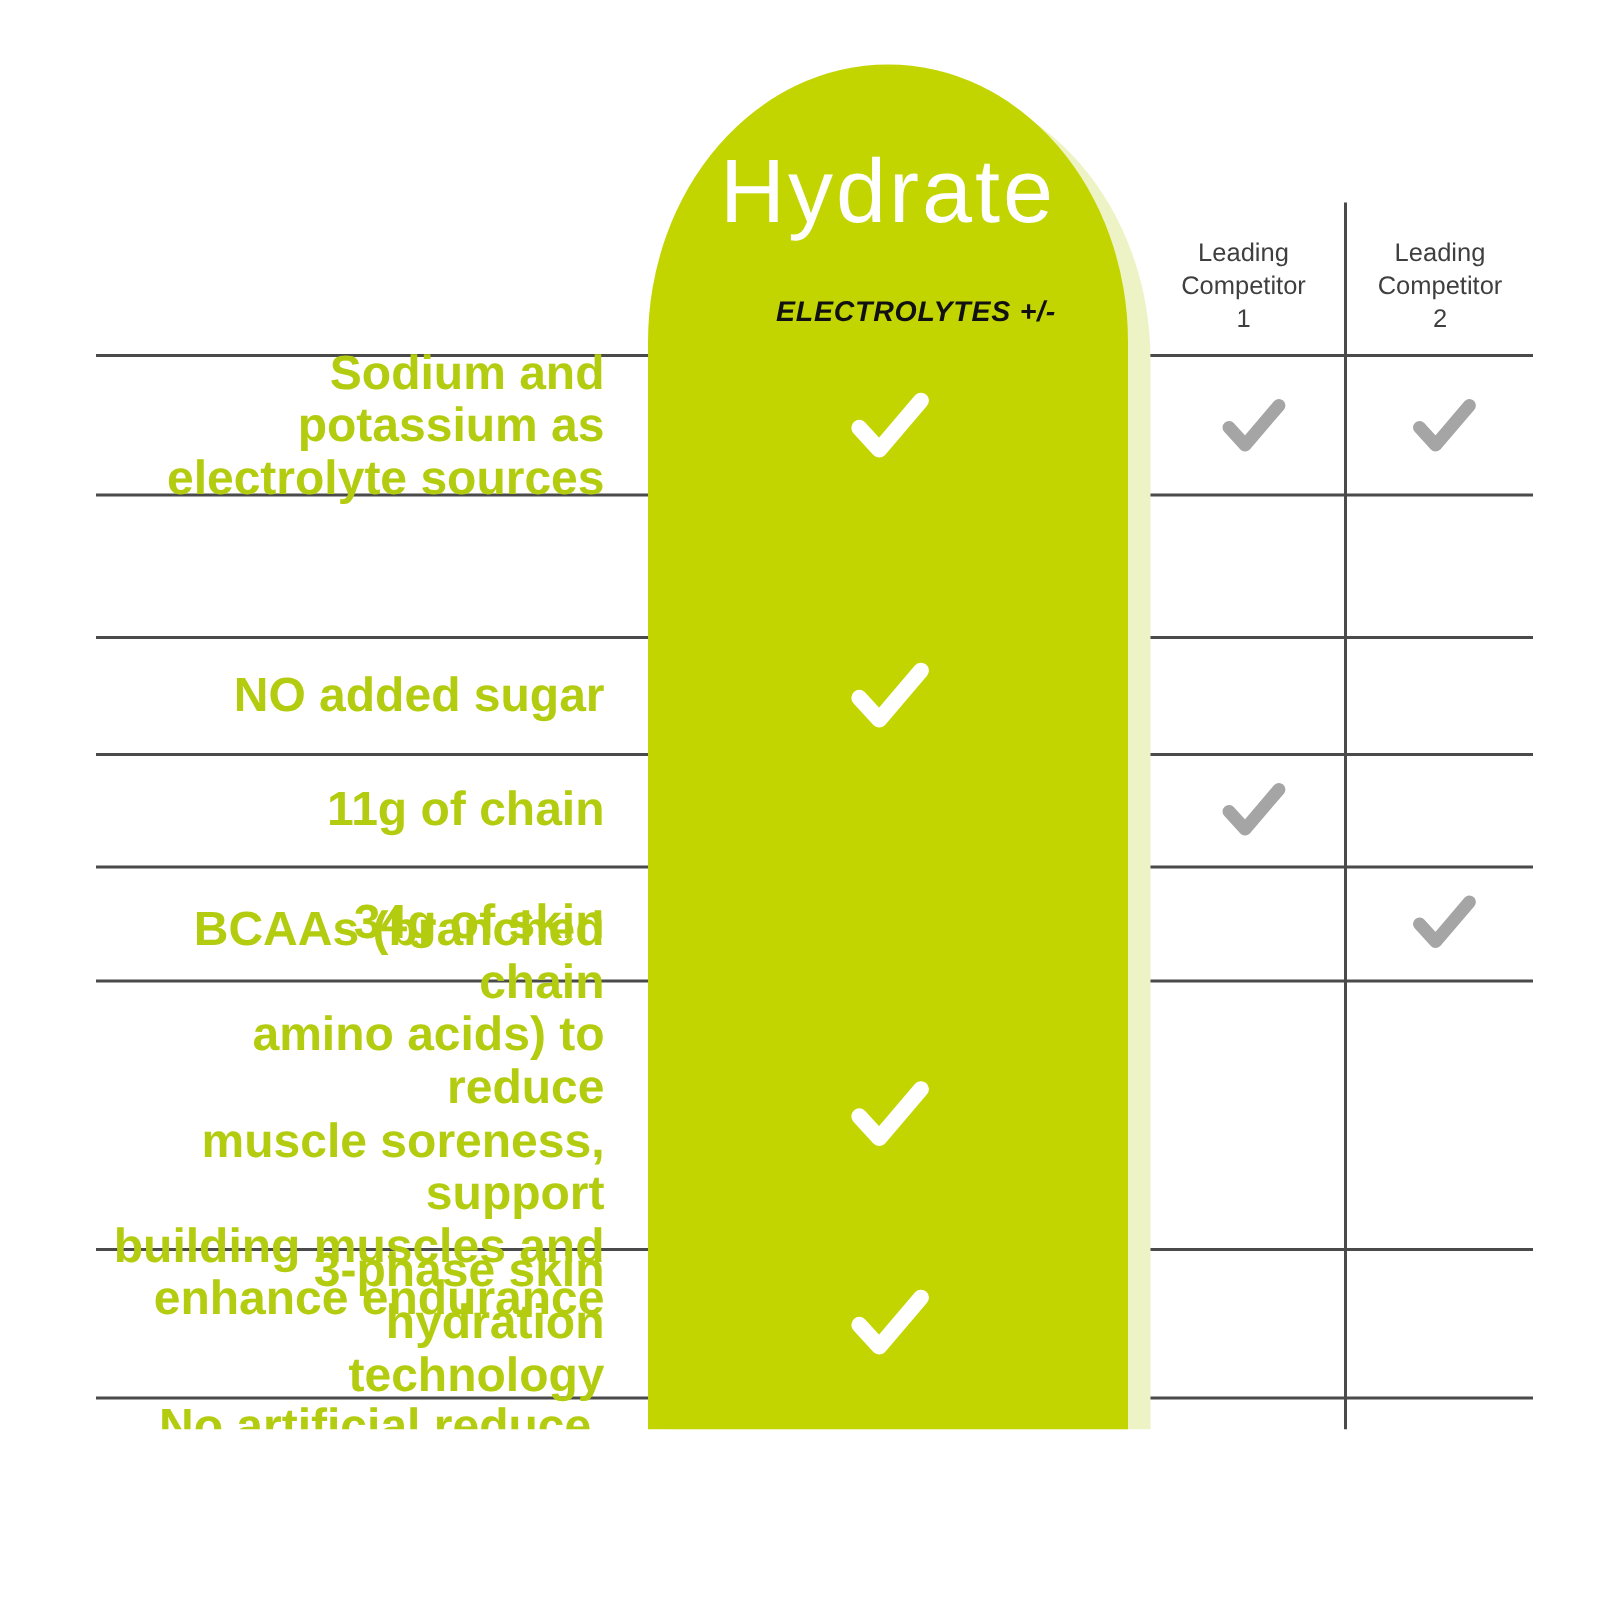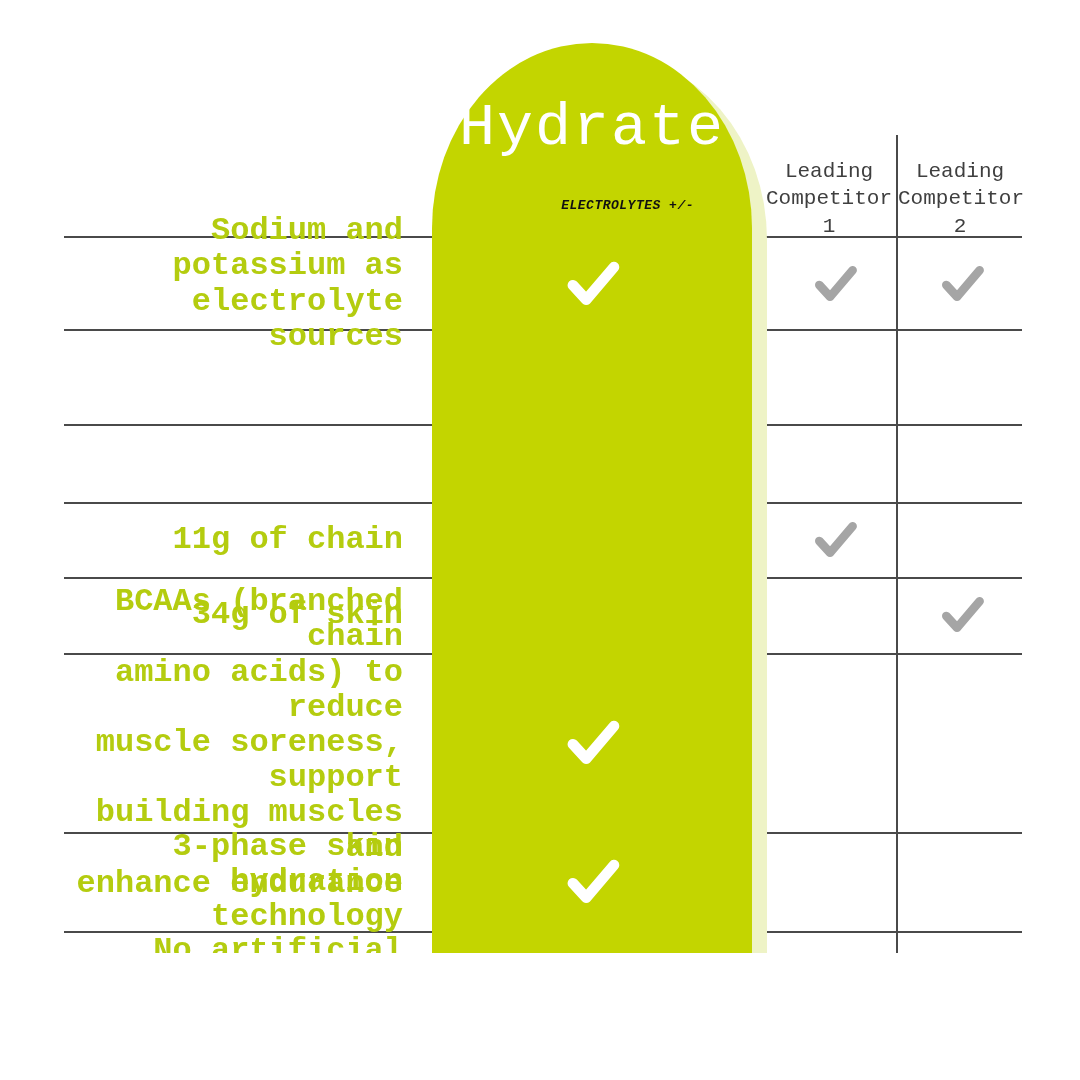--- a/index.html
+++ b/index.html
@@ -8,21 +8,21 @@
     --label-green:#b4cc0f;
     --check-gray:#a5a5a5;
     --line-color:#4a4a4a;
     --header-text:#3f3f3f;
     --check-white:#ffffff;
     --subtitle-black:#111111;
   }
   html,body{margin:0;padding:0;background:#fff;}
   .canvas{
     position:relative;width:1080px;height:953px;overflow:hidden;background:#ffffff;
-    font-family:Liberation Mono, monospace;
+    font-family:Liberation Sans, sans-serif;
   }
   
   .hline{position:absolute;left:64px;width:958px;height:2px;background:var(--line-color);z-index:1;}
   .vline{position:absolute;left:896px;top:135px;width:2px;height:898px;background:var(--line-color);z-index:1;}
   
   .pill-shadow{
     position:absolute;left:447px;top:55px;width:320px;height:1025px;
     background:var(--shadow-green);
     border-radius:160px 160px 0 0 / 185px 185px 0 0;z-index:2;
   }
@@ -30,28 +30,28 @@
     position:absolute;left:432px;top:43px;width:320px;height:1037px;
     background:var(--brand-green);
     border-radius:160px 160px 0 0 / 185px 185px 0 0;z-index:3;
   }
   .pill-title{
     position:absolute;top:55px;left:0;right:0;
     text-align:center;color:#ffffff;font-size:60px;font-weight:400;
     letter-spacing:2px;line-height:1;
   }
   .pill-subtitle{
-    position:absolute;top:155px;right:58px;
-    color:var(--subtitle-black);font-size:13px;font-weight:bold;font-style:italic;
+    position:absolute;top:155px;right:48px;
+    color:var(--subtitle-black);font-size:19px;font-weight:bold;font-style:italic;
     letter-spacing:0.5px;
   }
   
   .comp-header{
     position:absolute;top:158px;z-index:4;
-    color:var(--header-text);font-size:21px;line-height:1.3;
+    color:var(--header-text);font-size:17px;line-height:1.3;
     text-align:center;white-space:pre-line;
   }
   .comp-header.c1{left:762px;width:134px;}
   .comp-header.c2{left:898px;width:124px;}
   
   .feature-row{position:absolute;left:0;width:1080px;z-index:4;}
   .feature-label{
     position:absolute;left:60px;width:343px;top:0;bottom:0;
     display:flex;align-items:center;justify-content:flex-end;
     text-align:right;white-space:pre-line;
@@ -106,20 +106,29 @@
         </svg>
       </span>
     <span class="check c2" style="display: block;">
         <svg viewBox="0 0 24 24" width="100%" height="100%">
           <path d="M4.5 12.5 L10 18.5 L21.5 5" fill="none" stroke="currentColor" stroke-width="4.4" stroke-linecap="round" stroke-linejoin="round"></path>
         </svg>
       </span>
   </div>
 
 
+  <div class="feature-row" style="top:425px;height:77px">
+    <div class="feature-label">NO added sugar</div>
+    <span class="check hydrate" style="display: block;">
+        <svg viewBox="0 0 24 24" width="100%" height="100%">
+          <path d="M4.5 12.5 L10 18.5 L21.5 5" fill="none" stroke="currentColor" stroke-width="4.4" stroke-linecap="round" stroke-linejoin="round"></path>
+        </svg>
+      </span>
+
+  </div>
 
   <div class="feature-row" style="top:502px;height:75px">
     <div class="feature-label">11g of chain</div>
 
     <span class="check c1" style="display: block;">
         <svg viewBox="0 0 24 24" width="100%" height="100%">
           <path d="M4.5 12.5 L10 18.5 L21.5 5" fill="none" stroke="currentColor" stroke-width="4.4" stroke-linecap="round" stroke-linejoin="round"></path>
         </svg>
       </span>
 

